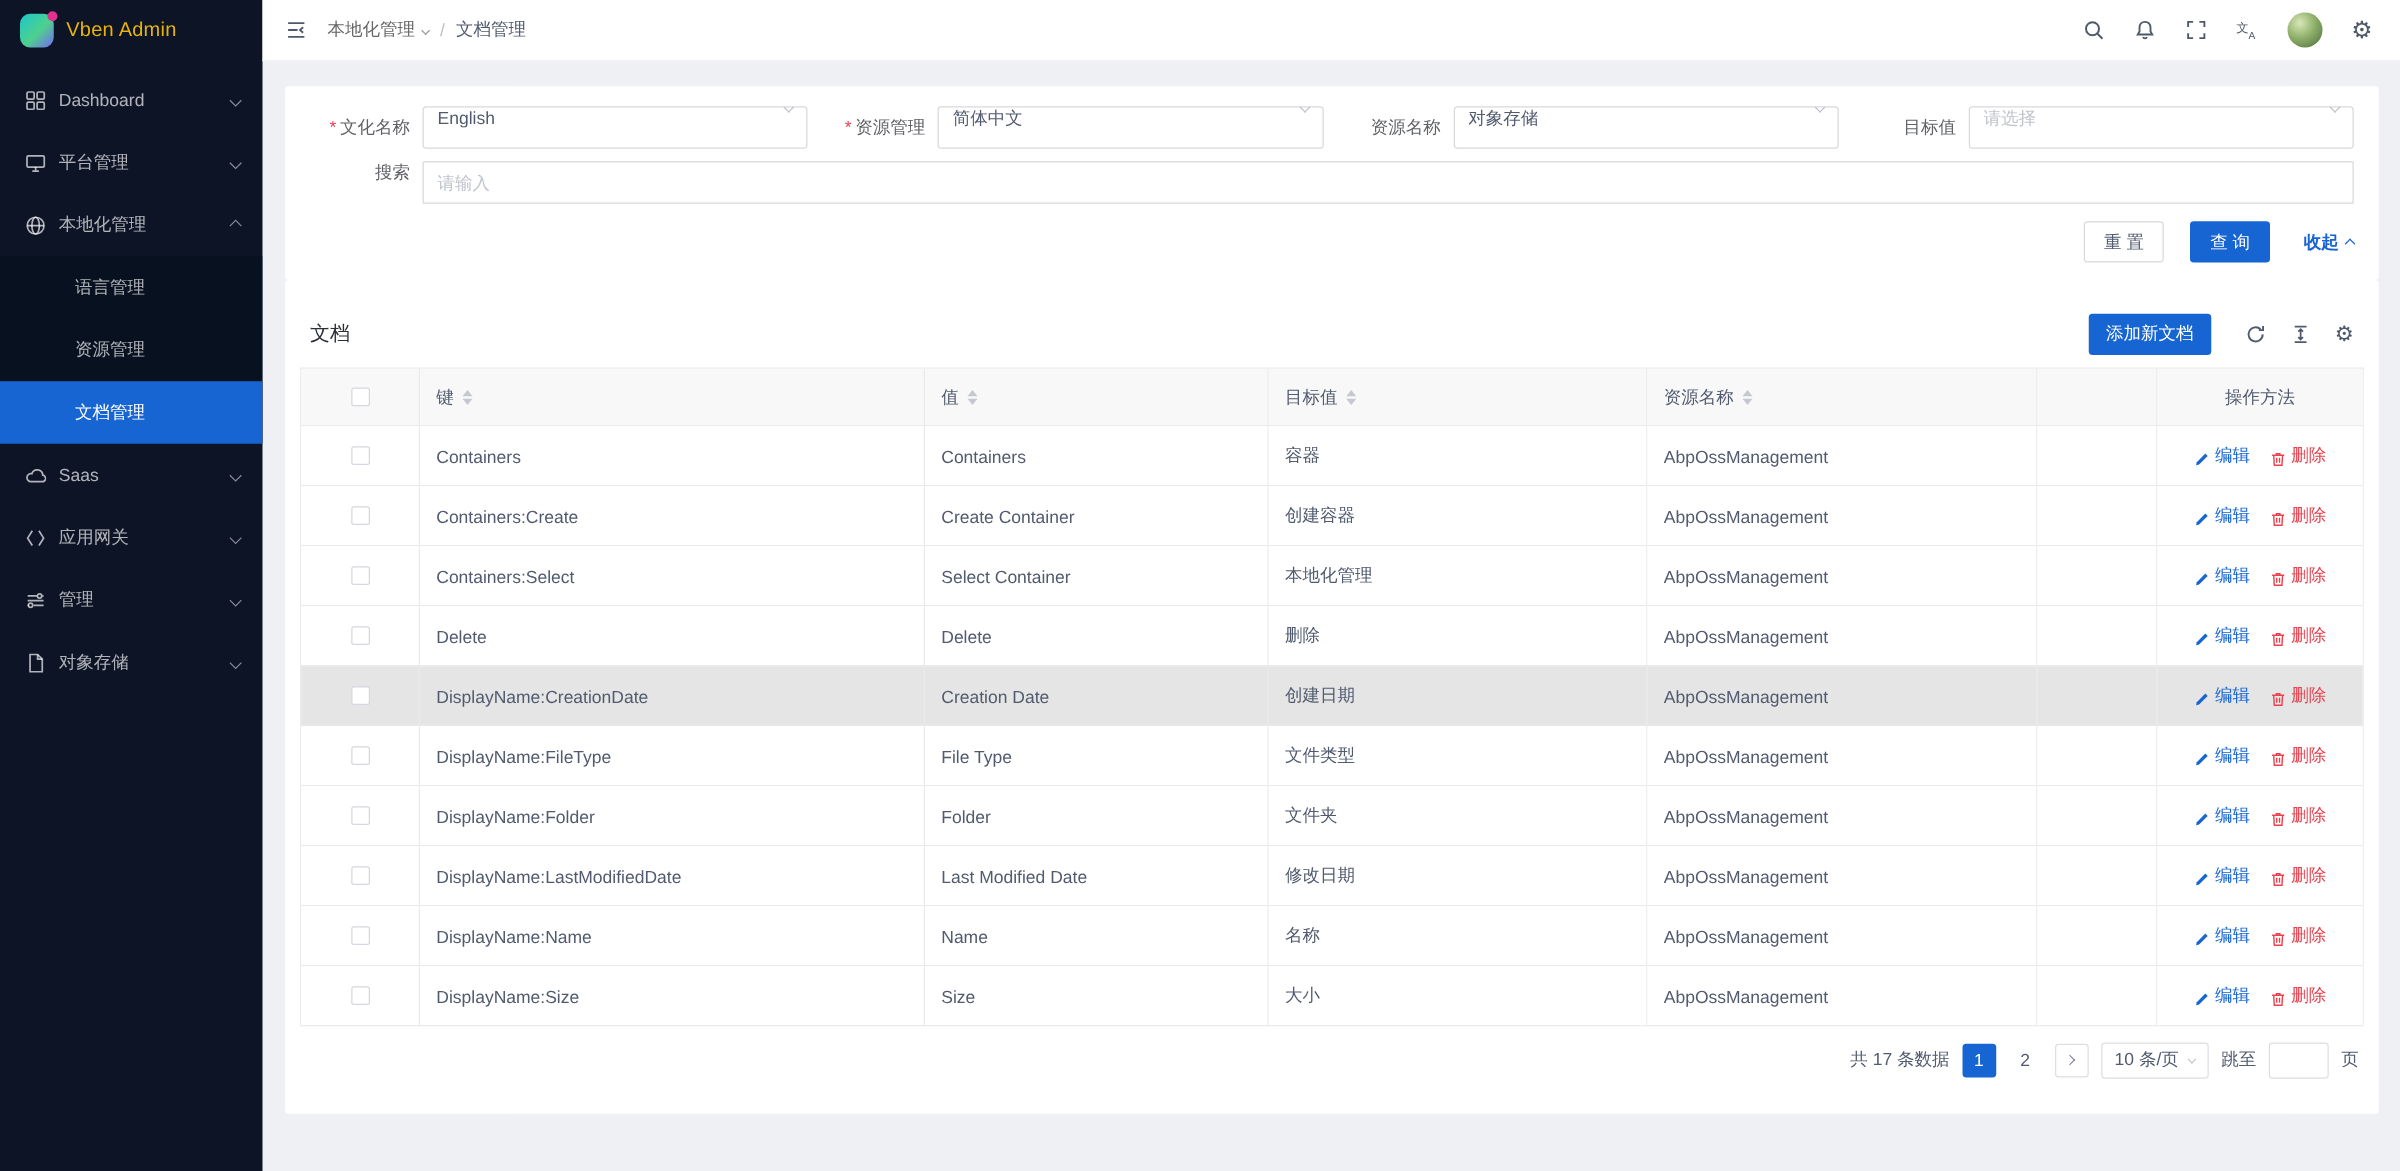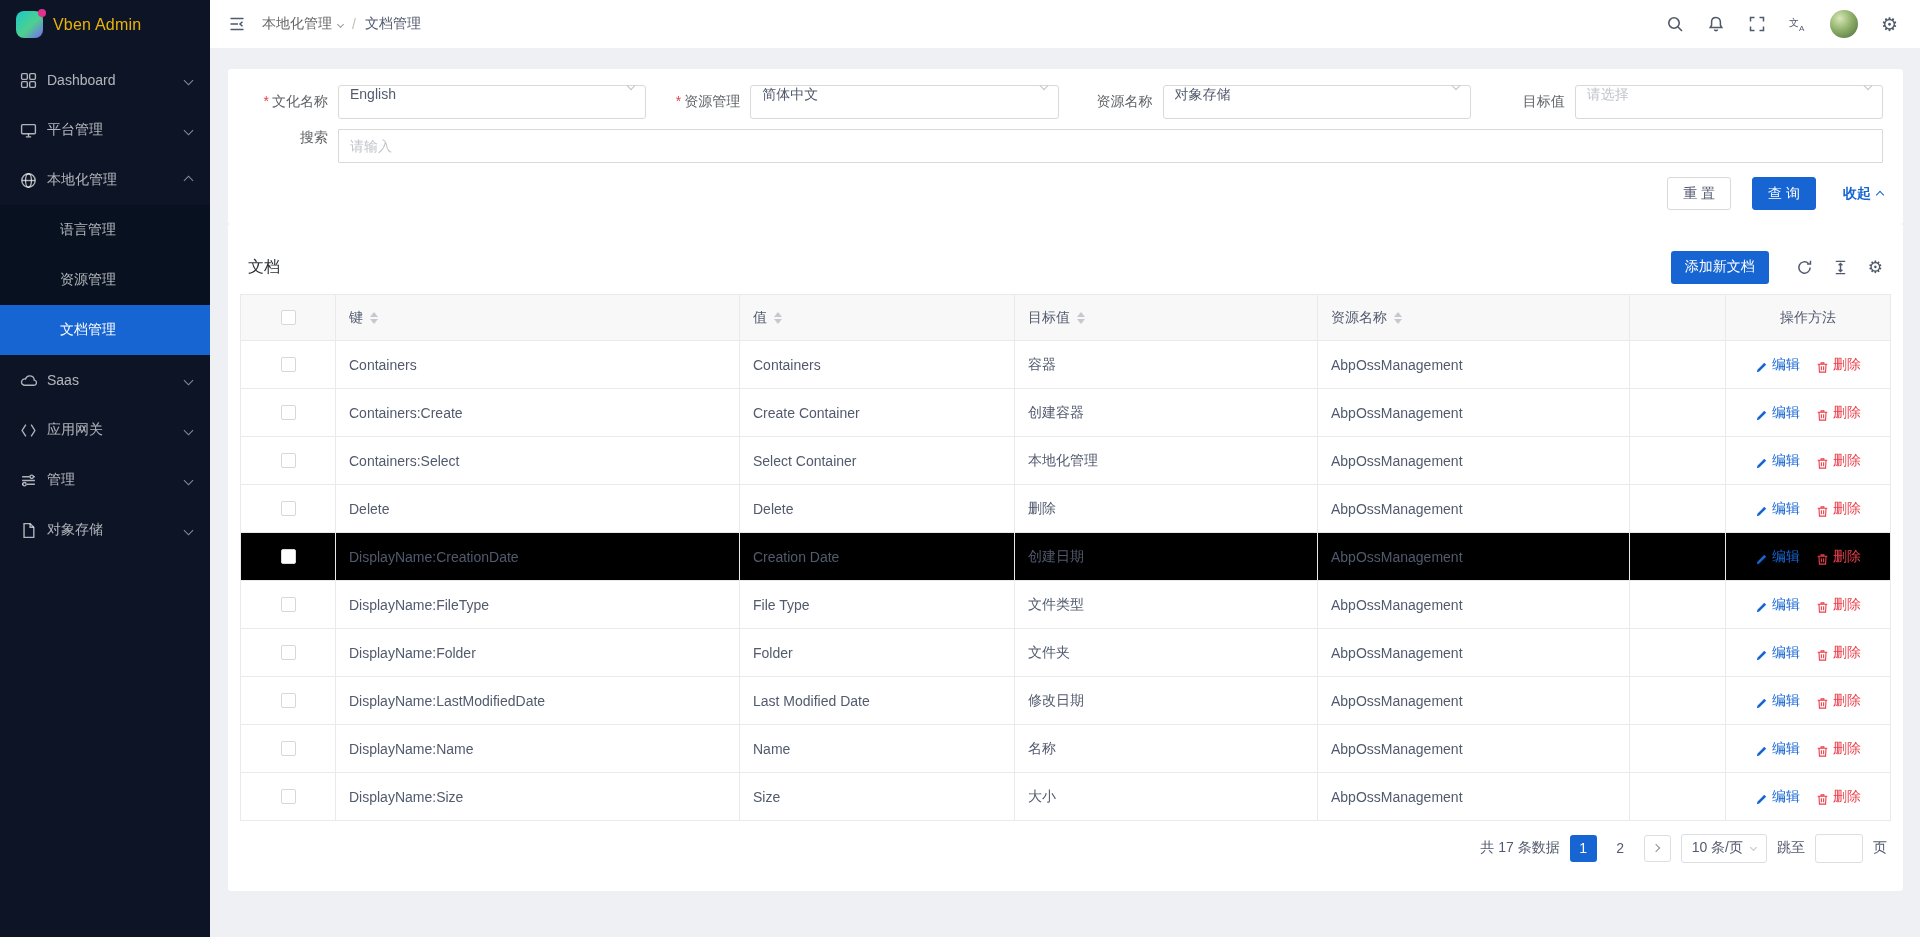--- a/index.html
+++ b/index.html
@@ -72,21 +72,21 @@
   .tool-icon svg{width:17px;height:17px}
 
   .table{border:1px solid #e8eaec;border-bottom:none}
   .tr{display:grid;grid-template-columns:95px 404px 275px 303px 312px 96px 1fr}
   .th,.td{border-right:1px solid #e8eaec;border-bottom:1px solid #e8eaec;display:flex;align-items:center;padding:0 13px;overflow:hidden;white-space:nowrap}
   .tr>div:last-child{border-right:none}
   .th{height:46px;background:#f8f8f9;color:#515a6e;cursor:pointer}
   .td{height:48px;background:#fff;color:#515a6e}
   .td-check,.th-check{justify-content:center;padding:0;cursor:default}
   .td-actions,.th-actions{justify-content:center;cursor:default}
-  .tr.row-highlight .td{background:#000000}
+  .tr.row-highlight .td{background:#e5e5e5}
   .checkbox{width:15px;height:15px;border:1px solid #d5d8de;border-radius:2px;background:#fff;display:inline-block;cursor:pointer}
   .sorter{display:inline-flex;flex-direction:column;margin-left:7px;gap:2px}
   .caret{width:0;height:0;border-left:4px solid transparent;border-right:4px solid transparent;display:block}
   .caret.up{border-bottom:5px solid #c5c8ce}
   .caret.dn{border-top:5px solid #c5c8ce}
   .link{display:inline-flex;align-items:flex-end;gap:4px;cursor:pointer}
   .link svg{width:13px;height:13px}
   .link.edit{color:#1765d2}
   .link.delete{color:#e8414d;margin-left:16px}
 

